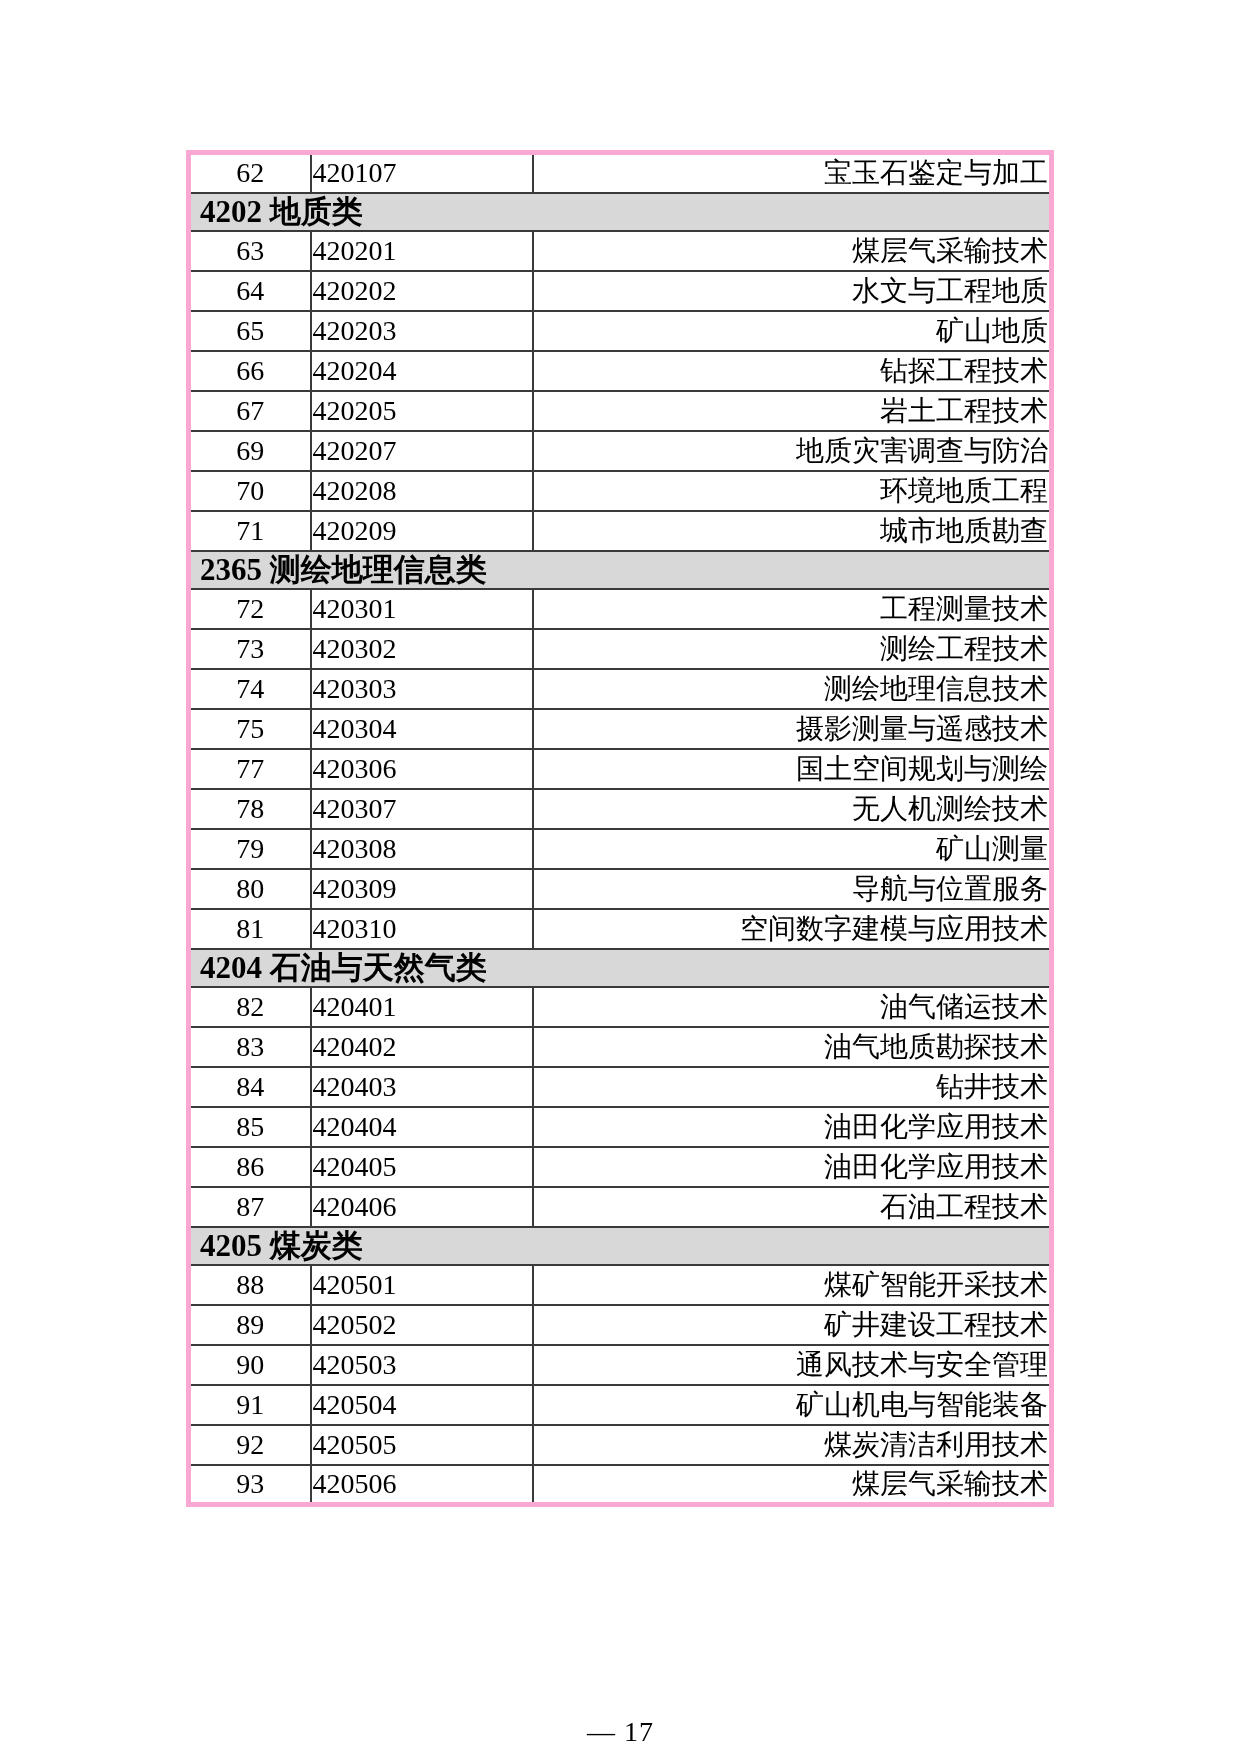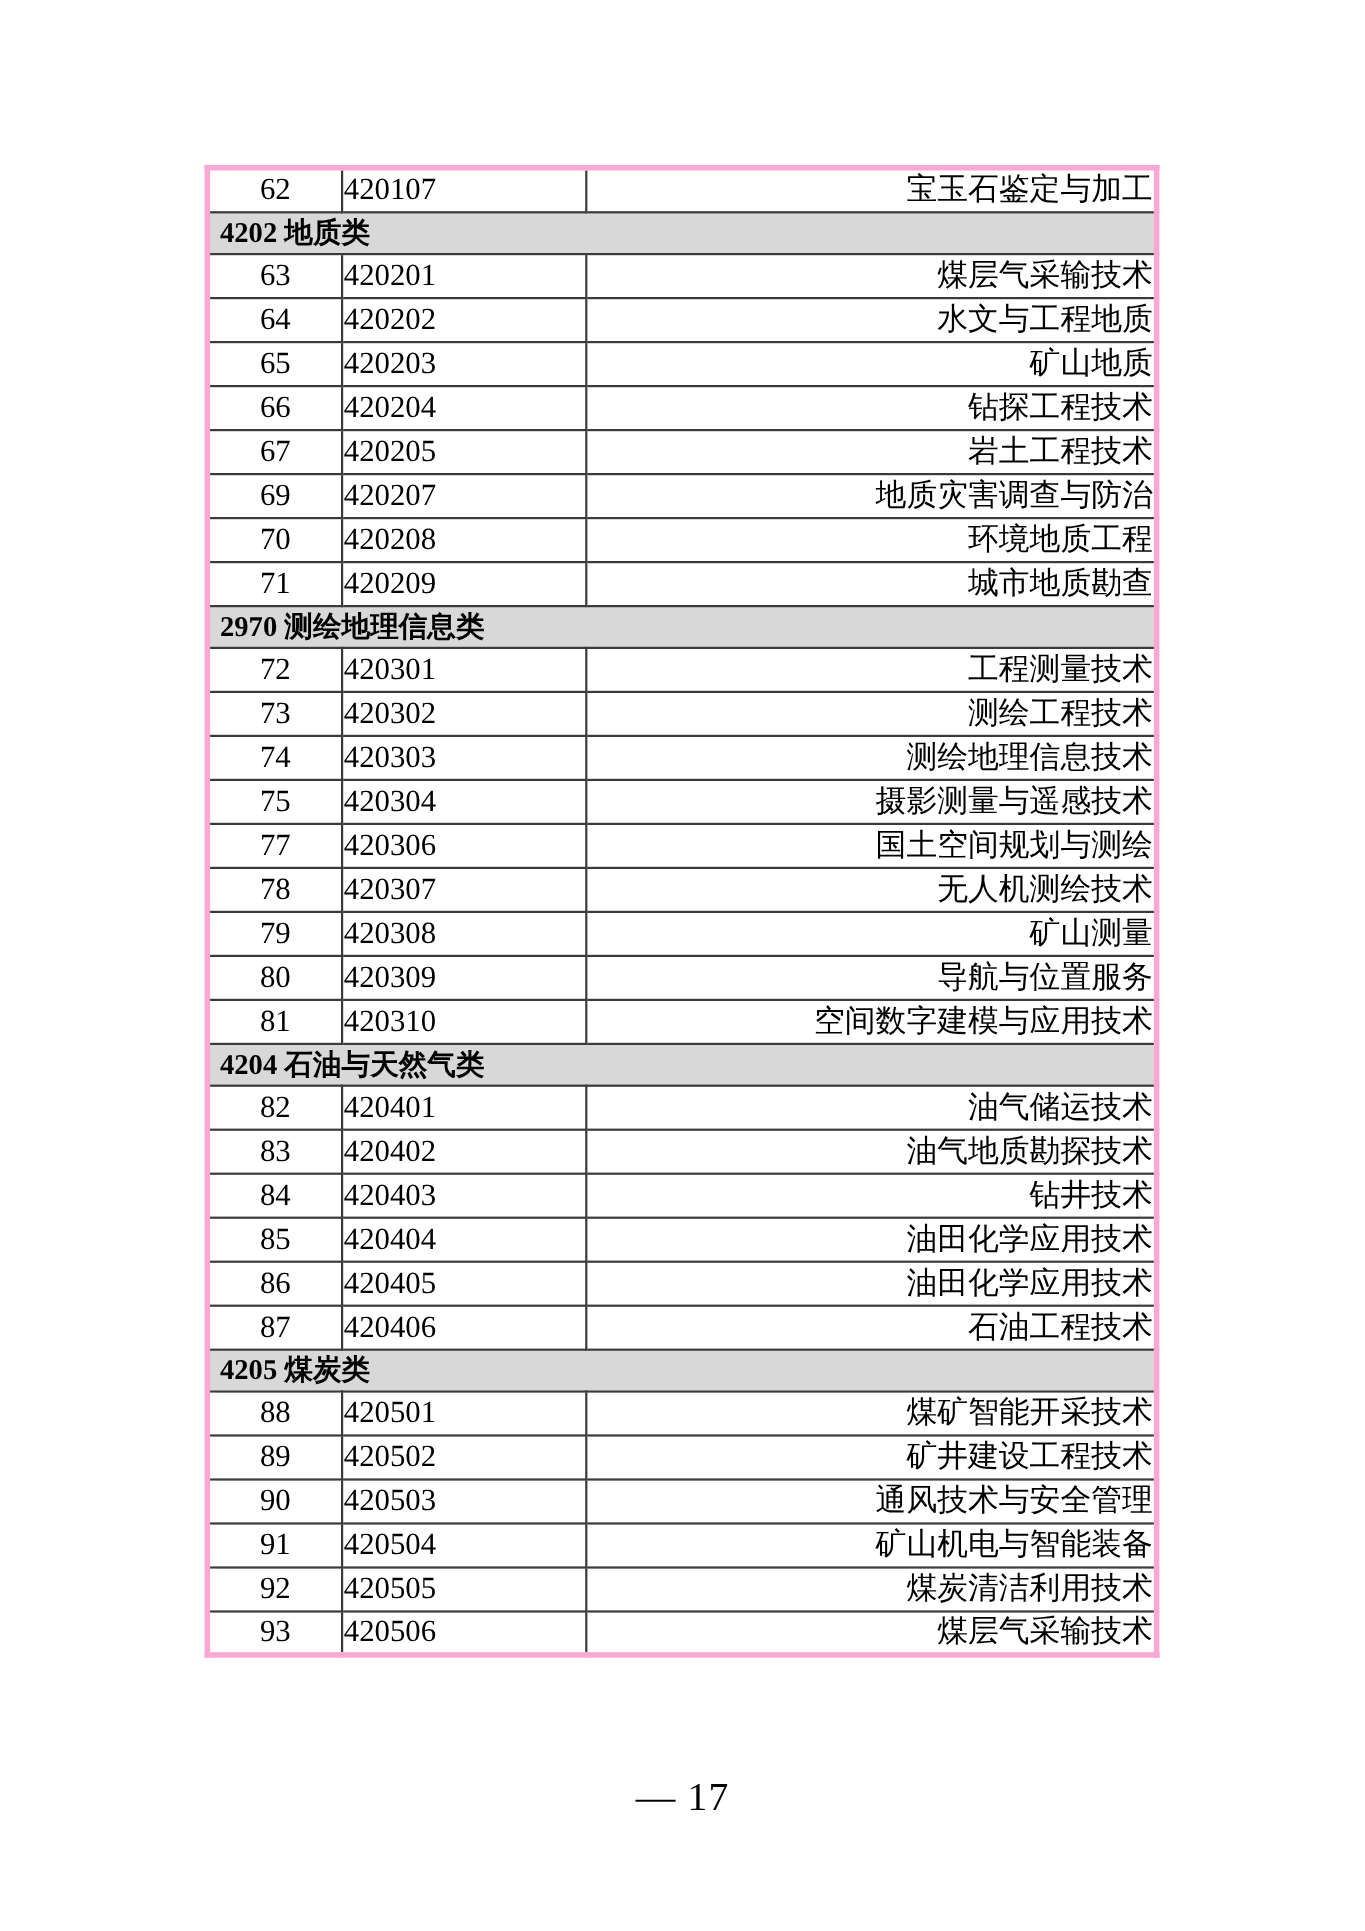--- a/index.html
+++ b/index.html
@@ -34,31 +34,31 @@
     white-space: nowrap;
   }
   tr.data-row { height: 40px; }
   tr.header-row { height: 38px; }
   td.seq-cell   { text-align: center; }
   td.code-cell  { text-align: left; }
   td.name-cell  { text-align: right; padding-left: 11px; }
   tr.header-row td {
     background: #d8d8d8;
     font-weight: bold;
-    font-size: 26px;
+    font-size: 31px;
     text-align: left;
     padding-left: 9px;
   }
   .page-footer {
     position: absolute;
     left: 0;
-    top: 1612px;
+    top: 1716px;
     width: 100%;
     text-align: center;
-    font-size: 36px;
+    font-size: 28px;
     letter-spacing: 1px;
     color: #000000;
   }
 </style>
 </head>
 <body>
 
 <div class="page">
 
   <table class="codes-table">
@@ -110,21 +110,21 @@
           <td class="seq-cell">70</td>
           <td class="code-cell">420208</td>
           <td class="name-cell">环境地质工程</td>
         </tr>
         <tr class="data-row">
           <td class="seq-cell">71</td>
           <td class="code-cell">420209</td>
           <td class="name-cell">城市地质勘查</td>
         </tr>
         <tr class="header-row">
-          <td colspan="3">2970 测绘地理信息类</td>
+          <td colspan="3">2365 测绘地理信息类</td>
         </tr>
         <tr class="data-row">
           <td class="seq-cell">72</td>
           <td class="code-cell">420301</td>
           <td class="name-cell">工程测量技术</td>
         </tr>
         <tr class="data-row">
           <td class="seq-cell">73</td>
           <td class="code-cell">420302</td>
           <td class="name-cell">测绘工程技术</td>

